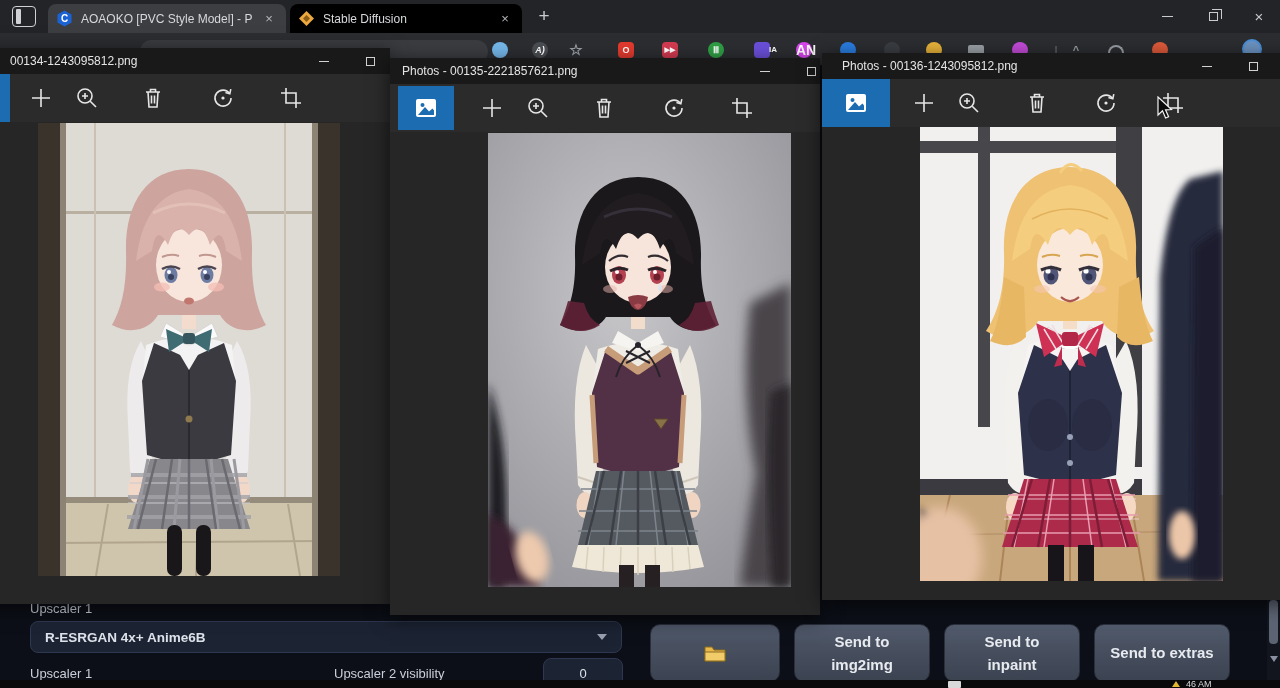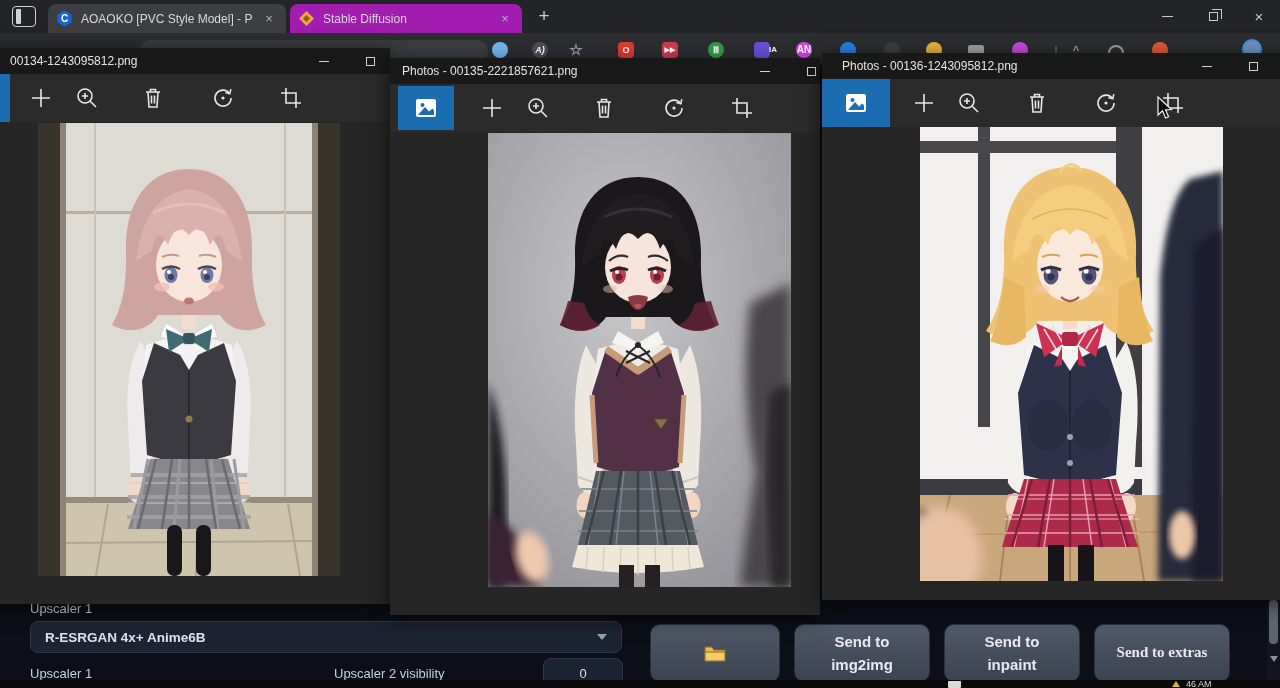--- a/index.html
+++ b/index.html
@@ -5,21 +5,21 @@
   * { margin:0; padding:0; box-sizing:border-box; }
   html,body { width:1280px; height:688px; overflow:hidden; background:#202124;
               font-family:"Liberation Sans", sans-serif; position:relative; }
 
   
   .tabbar { position:absolute; left:0; top:0; width:1280px; height:33px; background:#222427; }
   .tab-overview { position:absolute; left:12px; top:6px; width:24px; height:21px; border:1.5px solid #cfd1d4; border-radius:4px; }
   .tab-overview::before { content:""; position:absolute; left:3px; top:2px; bottom:2px; width:5px; background:#cfd1d4; border-radius:1px; }
   .tab { position:absolute; top:4px; height:29px; border-radius:8px 8px 0 0; display:flex; align-items:center; padding:0 8px; overflow:hidden; }
   .tab1 { left:48px; width:238px; background:#3c3e42; }
-  .tab2 { left:290px; width:232px; background:#a21caf; }
+  .tab2 { left:290px; width:232px; background:#000000; }
   .tab-title { color:#d6d8da; font-size:12px; white-space:nowrap; overflow:hidden; flex:1; margin:0 8px; }
   .tab-close { color:#b3b6ba; font-size:13px; width:18px; height:18px; line-height:18px; text-align:center; border-radius:50%; flex:0 0 auto; }
   .favicon { width:17px; height:17px; flex:0 0 auto; }
   .newtab { position:absolute; left:533px; top:6px; width:22px; height:22px; color:#c8cacd; font-size:19px; line-height:20px; text-align:center; }
   .bwc { position:absolute; top:0; width:46px; height:33px; display:flex; align-items:center; justify-content:center; }
   .bwc-min { left:1144px; } .bwc-restore { left:1190px; } .bwc-close { left:1236px; }
   .glyph-min { width:11px; border-top:1.3px solid #c9cbce; }
   .glyph-restore { width:9px; height:9px; border:1.2px solid #c9cbce; position:relative; background:#222427; }
   .glyph-restore::before { content:""; position:absolute; left:2px; top:-4px; width:9px; height:9px; border:1.2px solid #c9cbce; border-left:none; border-bottom:none; }
   .glyph-close { color:#c9cbce; font-size:15px; line-height:15px; }
@@ -99,21 +99,21 @@
 
 <div class="btoolbar">
   <div class="addressbar"></div>
   <div class="ext" style="left:492px;background:#74b6e8;"></div>
   <div class="ext" style="left:532px;background:#4a4d52;font-style:italic;">A)</div>
   <div class="ext" style="left:568px;background:none;color:#9aa0a6;font-size:15px;line-height:15px;">☆</div>
   <div class="ext sq" style="left:618px;background:#e23a2e;">O</div>
   <div class="ext sq" style="left:662px;background:#d23a50;font-size:7px;">▶▶</div>
   <div class="ext" style="left:708px;background:#2e9e44;">Ⅲ</div>
   <div class="ext sq" style="left:754px;background:#6a4fd8;font-size:8px;padding-left:15px;">IA</div>
-  <div class="ext" style="left:796px;background:#d946ef;font-size:10px;">AN</div>
+  <div class="ext" style="left:796px;background:#d946ef;font-size:14px;">AN</div>
   <div class="ext" style="left:840px;background:#2a7de1;"></div>
   <div class="ext" style="left:884px;background:#3a3d42;"></div>
   <div class="ext" style="left:926px;background:#e8b33a;"></div>
   <div class="ext" style="left:968px;background:#9aa0a6;border-radius:2px;height:11px;top:12px;"></div>
   <div class="ext" style="left:1012px;background:#c44bd9;"></div>
   <div class="ext" style="left:1048px;background:none;color:#6a6d72;">|</div>
   <div class="ext" style="left:1068px;background:none;color:#9aa0a6;font-size:11px;">^</div>
   <div class="ext" style="left:1108px;background:none;border:2px solid #9aa0a6;border-bottom:none;border-radius:8px 8px 0 0;height:8px;top:12px;"></div>
   <div class="ext" style="left:1152px;background:#e05a3a;"></div>
   <div class="avatar-ring"></div>
@@ -132,21 +132,21 @@
   <div class="sd-btn" style="left:650px;width:130px;">
     <svg width="24" height="19" viewBox="0 0 24 19">
       <path d="M2,3 L9,3 L11,6 L22,6 L22,17 L2,17 Z" fill="#e8b84b" stroke="#8a6a1e" stroke-width="1"></path>
       <path d="M2,8 L22,8 L22,17 L2,17 Z" fill="#f3cc6a" stroke="#8a6a1e" stroke-width="1"></path>
     </svg>
   </div>
   <div class="sd-btn" style="left:794px;width:136px;">Send to
 img2img</div>
   <div class="sd-btn" style="left:944px;width:136px;">Send to
 inpaint</div>
-  <div class="sd-btn" style="left:1094px;width:136px;font-family:Liberation Serif, serif;">Send to extras</div>
+  <div class="sd-btn" style="left:1094px;width:136px;">Send to extras</div>
 
   <div class="scrolltrack">
     <div class="scrollthumb"></div>
     <div class="scrollarrow">
         <div class="tri-down"></div>
       </div>
   </div>
 </div>
 
 <div class="pwin" style="left:-70px;top:48px;width:460px;height:556px;">

